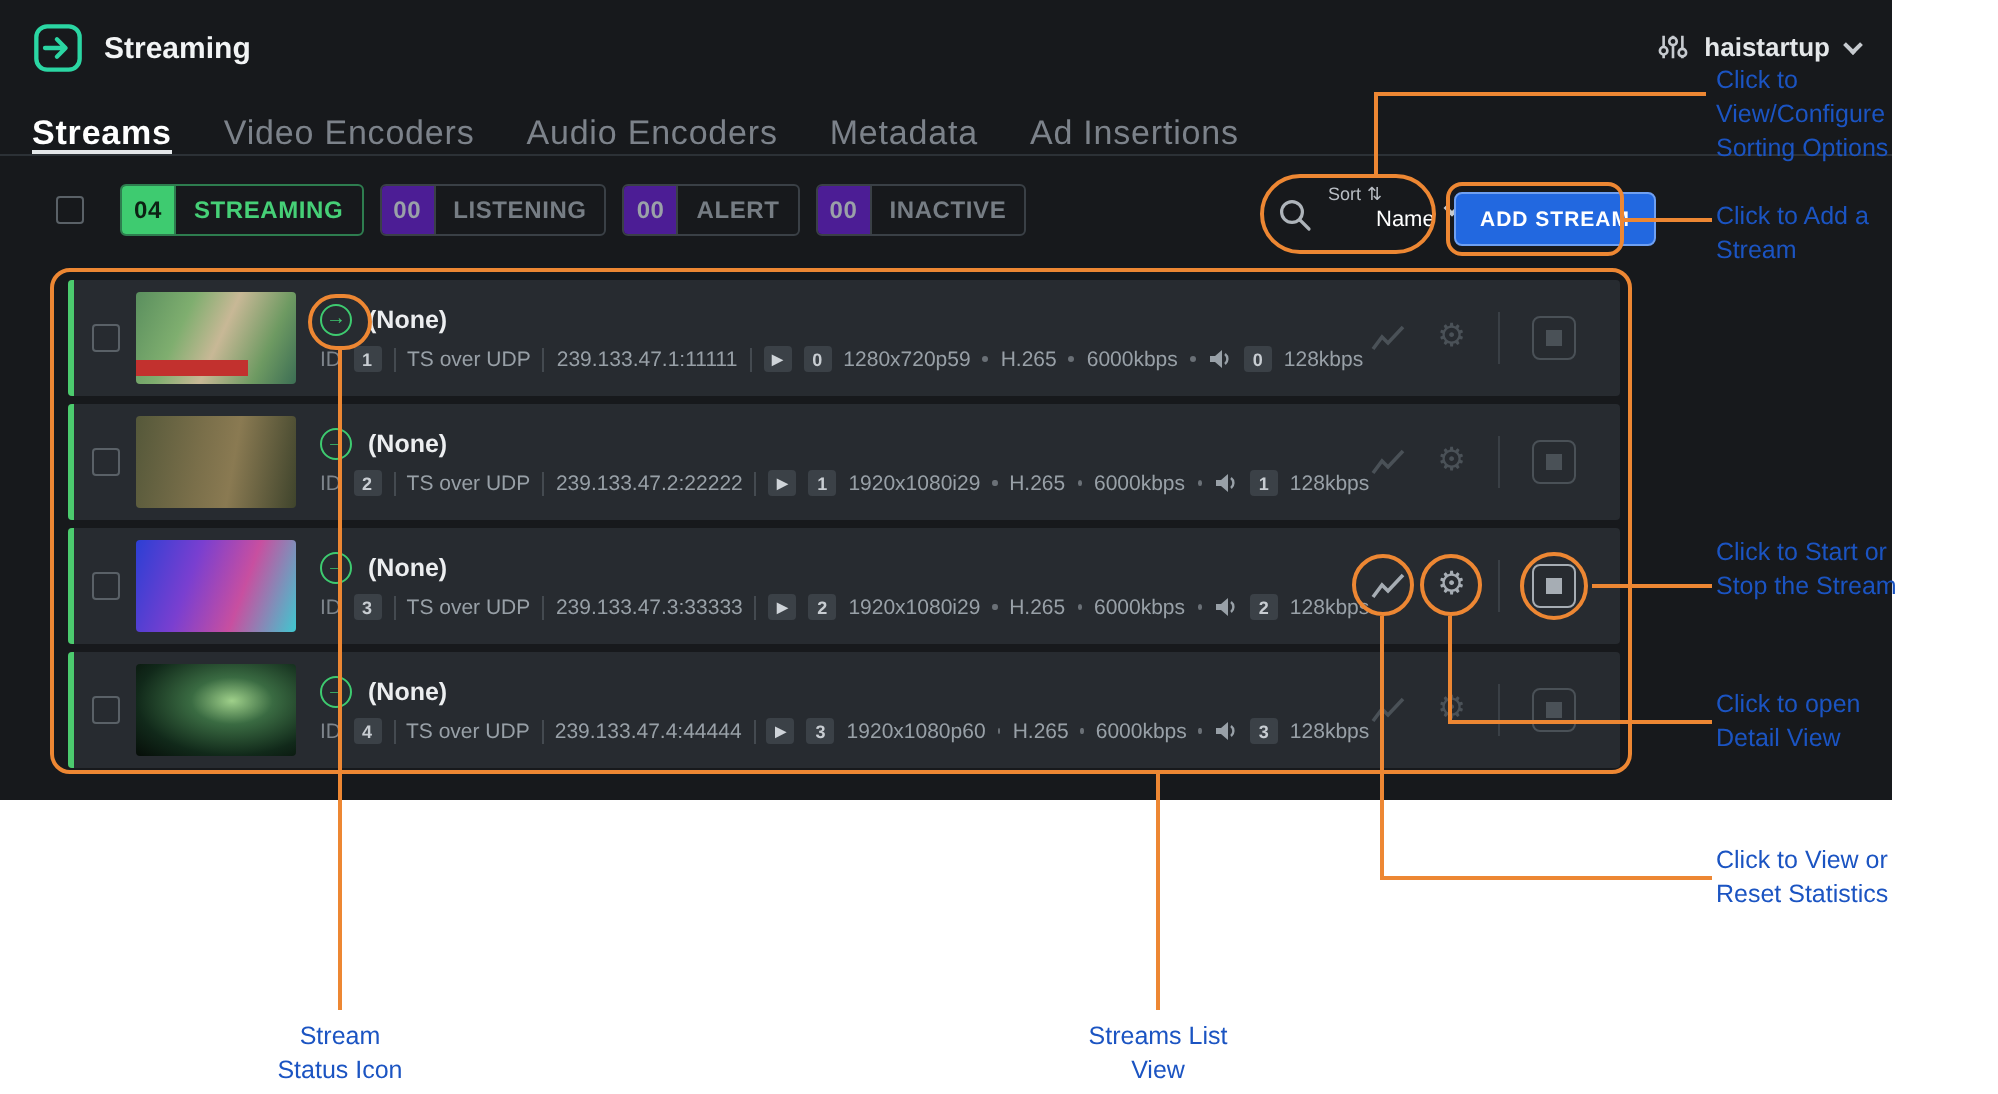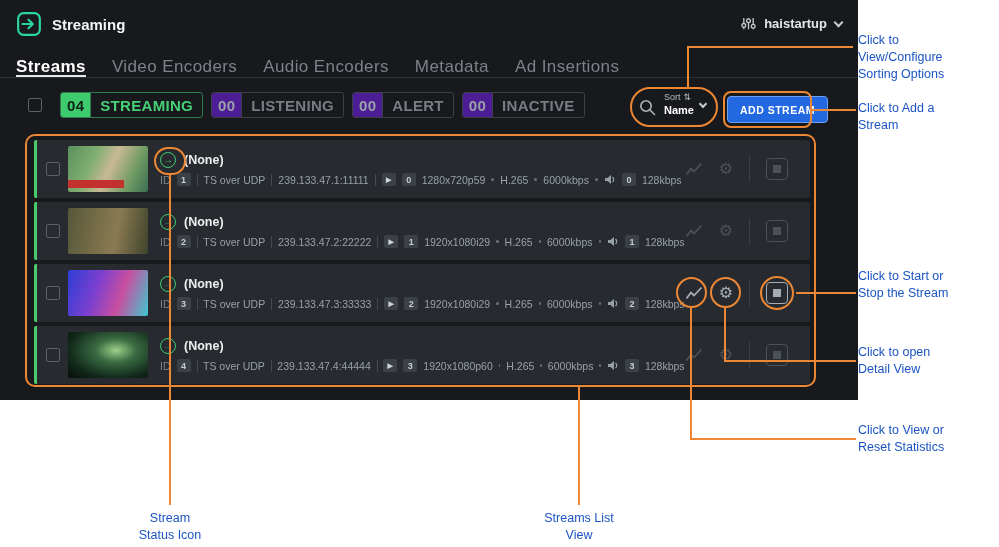--- a/index.html
+++ b/index.html
@@ -1,47 +1,47 @@
 <!DOCTYPE html>
 <html><head>
 <meta charset="utf-8">
 <style>
   * { box-sizing: border-box; margin: 0; padding: 0; }
   body { background:#fff; font-family:"Liberation Sans", sans-serif; }
   .page { position:relative; width:999px; height:547px; background:#ffffff; overflow:hidden; }
 
   
-  .app { position:absolute; left:0; top:0; width:858px; height:400px; background:#17191c; }
+  .app { position:absolute; left:0; top:0; width:946px; height:400px; background:#17191c; }
 
   
   .logo { position:absolute; left:16px; top:11px; width:26px; height:26px; }
   .app-title { position:absolute; left:52px; top:16px; color:#f2f4f5; font-size:15px; font-weight:bold; }
   .user-area { position:absolute; right:16px; top:16px; display:flex; align-items:center; gap:8px; color:#e4e7e9; font-size:13px; font-weight:bold; }
   .chev { width:7px; height:7px; border-right:2px solid #c6cacf; border-bottom:2px solid #c6cacf; transform:rotate(45deg); margin-top:-3px; }
 
   
   .tabs { position:absolute; left:0; top:50px; width:100%; height:28px; border-bottom:1px solid #2c3136; display:flex; gap:26px; padding-left:16px; }
   .tab { font-size:17px; letter-spacing:.4px; color:#7c828a; padding-top:7px; padding-bottom:5px; cursor:pointer; }
   .tab.active { color:#ffffff; font-weight:bold; border-bottom:2px solid #e4e7e9; }
 
   
   .cb { width:14px; height:14px; border:1px solid #5a6167; border-radius:2px; background:transparent; }
   .select-all { position:absolute; left:28px; top:98px; }
   .chips { position:absolute; left:60px; top:92px; display:flex; gap:8px; }
-  .chip { display:flex; align-items:stretch; border:1px solid #3a4046; border-radius:3px; height:26px; font-size:15px; font-weight:bold; letter-spacing:.3px; overflow:hidden; cursor:pointer; }
+  .chip { display:flex; align-items:stretch; border:1px solid #3a4046; border-radius:3px; height:26px; font-size:12px; font-weight:bold; letter-spacing:.3px; overflow:hidden; cursor:pointer; }
   .chip .count { display:flex; align-items:center; padding:0 6px; background:#4c1d95; color:#9aa1a8; border-right:1px solid #3a4046; }
   .chip .label { display:flex; align-items:center; padding:0 9px; color:#767d84; }
   .chip.active { border-color:#2e7d4f; }
   .chip.active .count { background:#3ecb70; color:#0d2114; border-right-color:#2e7d4f; }
   .chip.active .label { color:#46d077; }
 
   .search-ic { position:absolute; left:639px; top:99px; color:#aeb4ba; cursor:pointer; }
   .sort-ctl { position:absolute; left:664px; top:92px; cursor:pointer; }
   .sort-top { font-size:9px; color:#b9bec4; display:flex; gap:3px; align-items:center; }
-  .sort-bottom { margin-top:2px; font-size:11px; font-weight:bold; color:#ffffff; display:flex; gap:6px; align-items:flex-start; }
+  .sort-bottom { margin-top:2px; font-size:11px; font-weight:normal; color:#ffffff; display:flex; gap:6px; align-items:flex-start;margin-left:24px; }
   .sort-bottom .chev { width:6px; height:6px; }
   .add-btn { position:absolute; left:727px; top:96px; height:27px; padding:0 12px; background:#2268e0; border:1px solid #6fa0f2; border-radius:4px; color:#ffffff; font-size:10.5px; font-weight:bold; letter-spacing:.5px; display:flex; align-items:center; cursor:pointer; }
 
   
   .stream-list { position:absolute; left:34px; top:140px; width:776px; }
   .srow { position:relative; height:58px; margin-bottom:4px; background:#272b30; border-radius:2px; display:flex; align-items:center; }
   .greenbar { position:absolute; left:0; top:0; bottom:0; width:3px; background:#4ccb6e; border-radius:2px 0 0 2px; }
   .srow .cb { margin-left:12px; flex:none; }
   .thumb { width:80px; height:46px; border-radius:2px; margin-left:8px; flex:none; position:relative; overflow:hidden; }
   .t1 { background:linear-gradient(115deg,#5a8f5e 0%,#7fae6f 30%,#c8b896 52%,#6e9a62 78%,#3c6e54 100%); }

